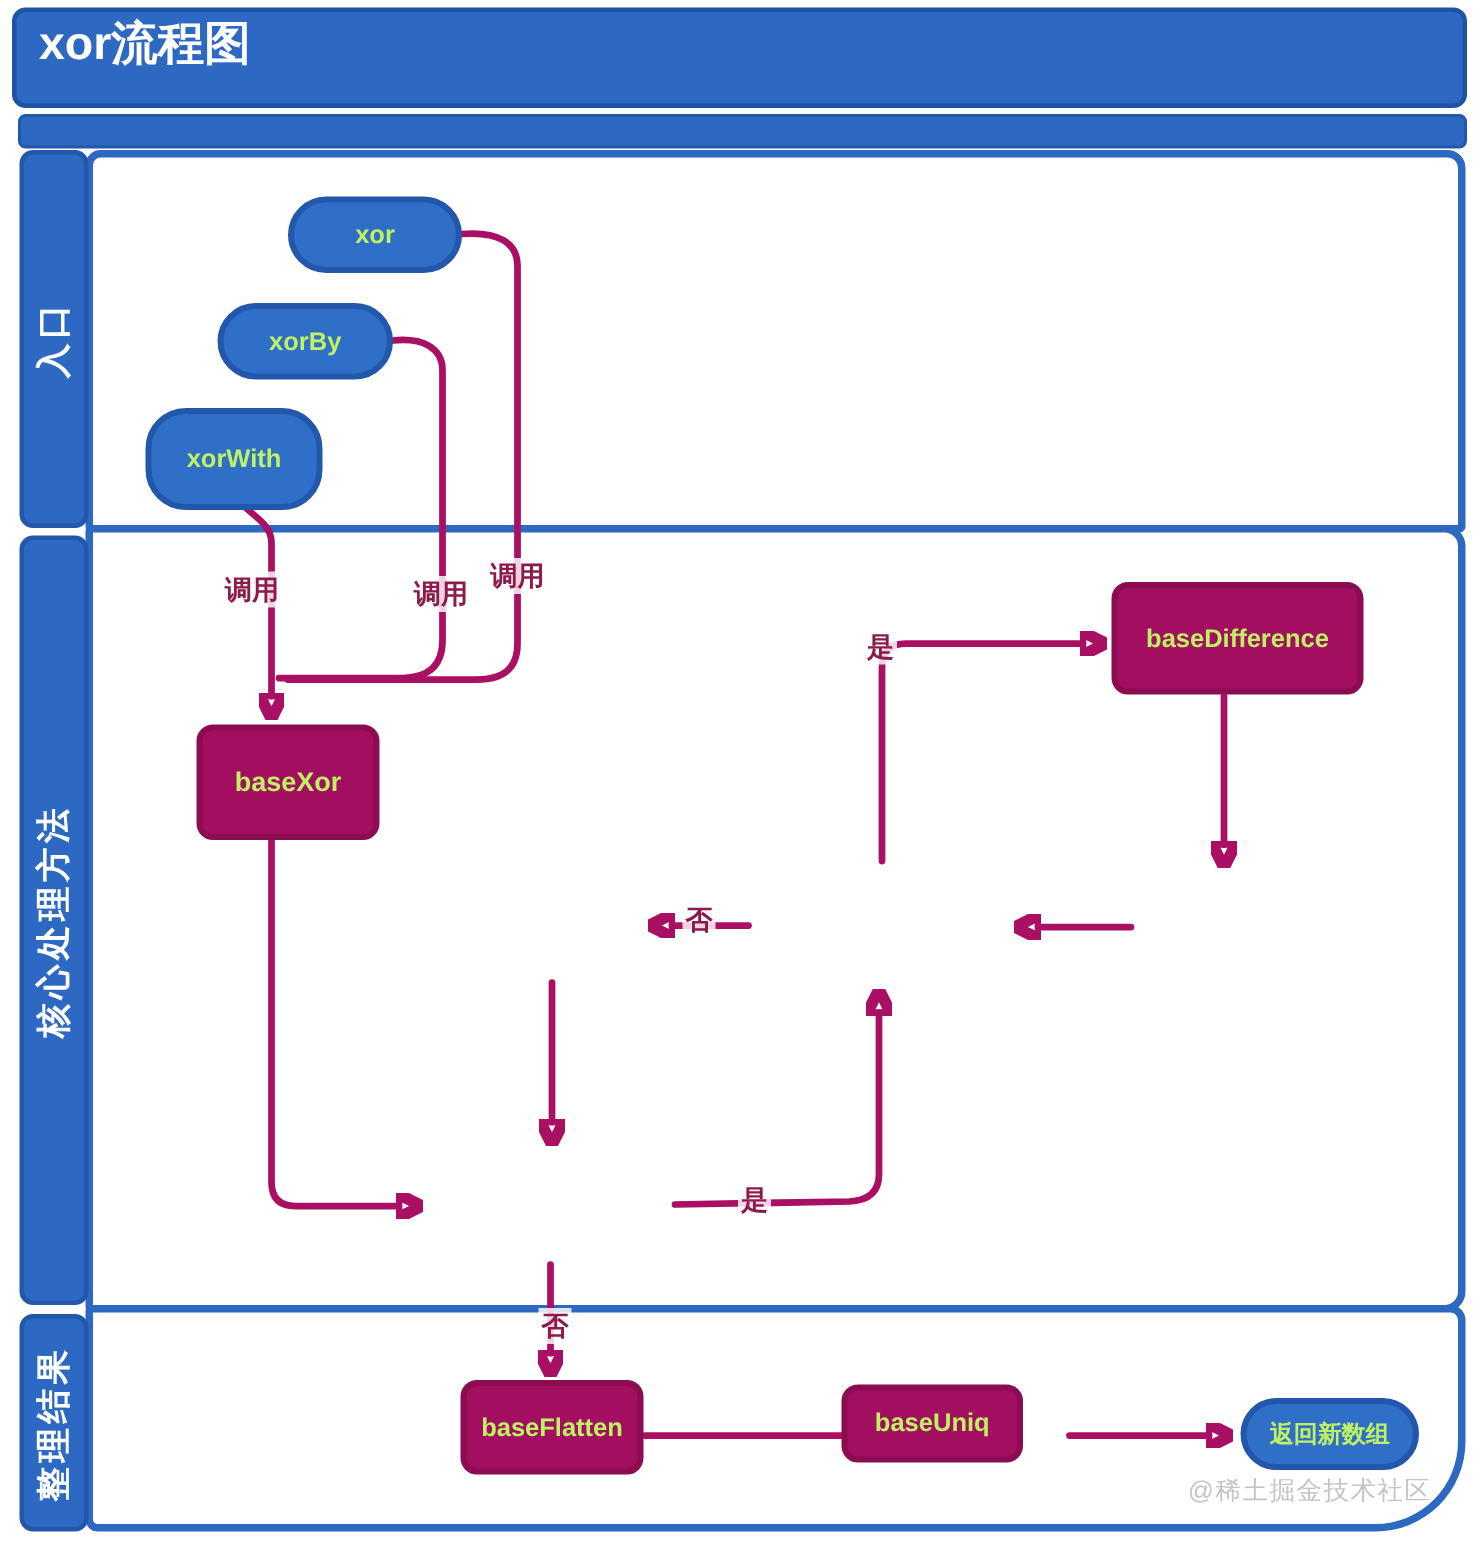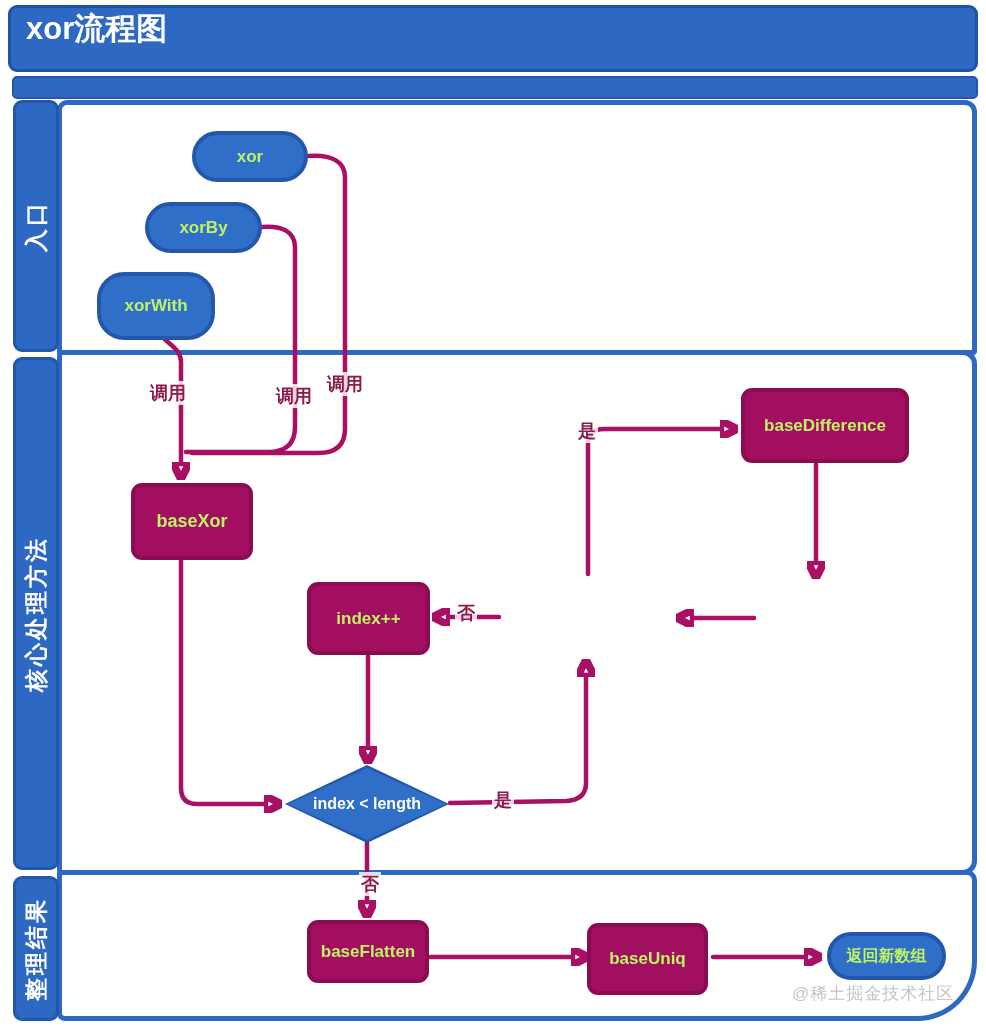--- a/index.html
+++ b/index.html
@@ -96,30 +96,24 @@
     <path d="M 430 957 L 573 957" marker-end="url(#arrow)"></path>
     <path d="M 713 957 L 806 957" marker-end="url(#arrow)"></path>
   </svg>
 
   <div class="node pill" style="left:192px;top:131px;width:116px;height:51px;">xor</div>
   <div class="node pill" style="left:145px;top:202px;width:117px;height:51px;">xorBy</div>
   <div class="node pill" style="left:97px;top:272px;width:118px;height:68px;">xorWith</div>
 
   <div class="node proc" style="left:120px;top:483px;width:122px;height:77px;font-size:18px;margin-left:11px;">baseXor</div>
   <div class="node proc" style="left:741px;top:388px;width:168px;height:75px;">baseDifference</div>
-  <div class="node proc" style="left:307px;top:582px;width:123px;height:73px;">index++</div>
 
-  <div class="diamond" style="left:285px;top:765px;width:164px;height:78px;">
-    <div class="d-outer"></div>
-    <div class="d-inner"></div>
-    <div class="d-text">index &lt; length</div>
-  </div>
 
   <div class="node proc" style="left:307px;top:920px;width:122px;height:63px;">baseFlatten</div>
-  <div class="node proc" style="left:587px;top:923px;width:121px;height:72px;">baseUniq</div>
+  <div class="node proc" style="left:561px;top:923px;width:121px;height:52px;">baseUniq</div>
   <div class="node pill" style="left:827px;top:932px;width:119px;height:48px;border-radius:24px;font-size:16px;">返回新数组</div>
 
   <div class="edge-label" style="left:168px;top:393px;">调用</div>
   <div class="edge-label" style="left:294px;top:396px;">调用</div>
   <div class="edge-label" style="left:345px;top:384px;">调用</div>
   <div class="edge-label" style="left:587px;top:431px;">是</div>
   <div class="edge-label" style="left:503px;top:800px;">是</div>
   <div class="edge-label" style="left:466px;top:613px;">否</div>
   <div class="edge-label" style="left:370px;top:884px;">否</div>
 

